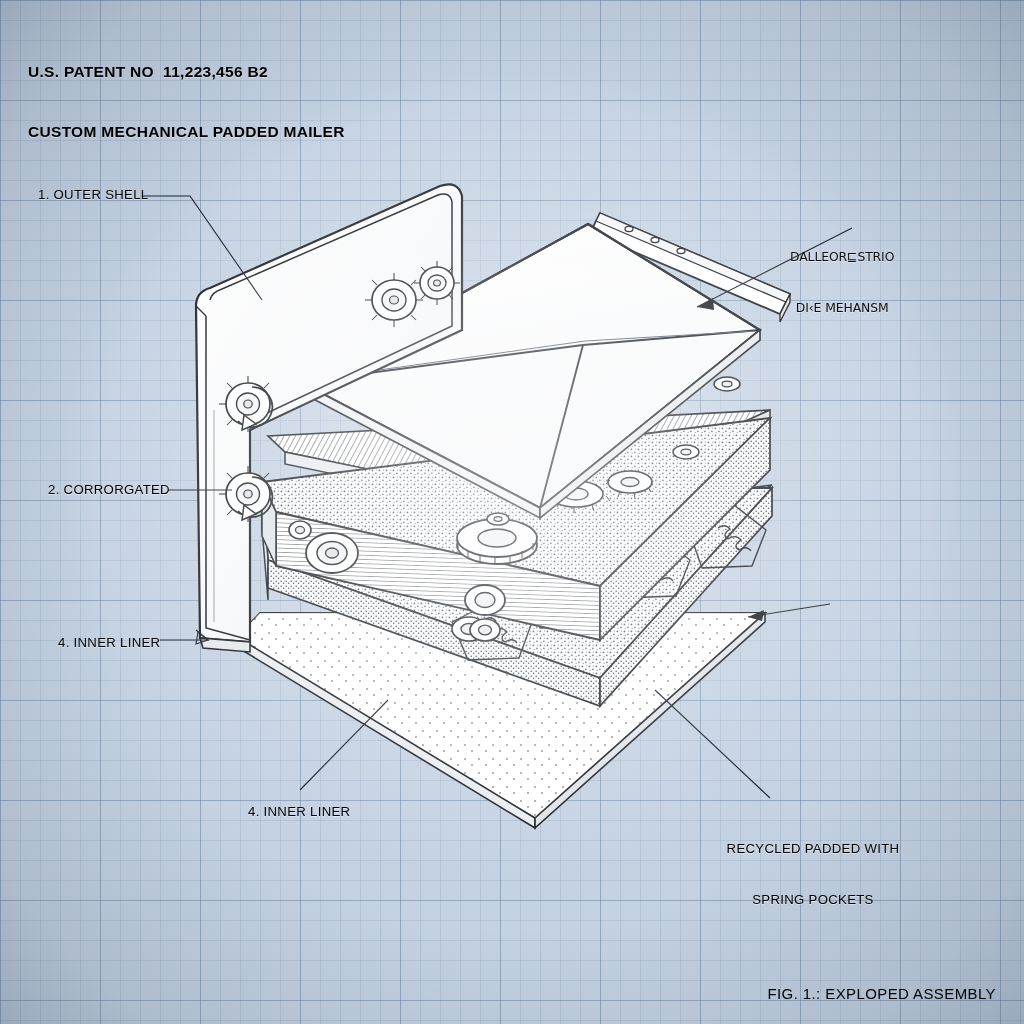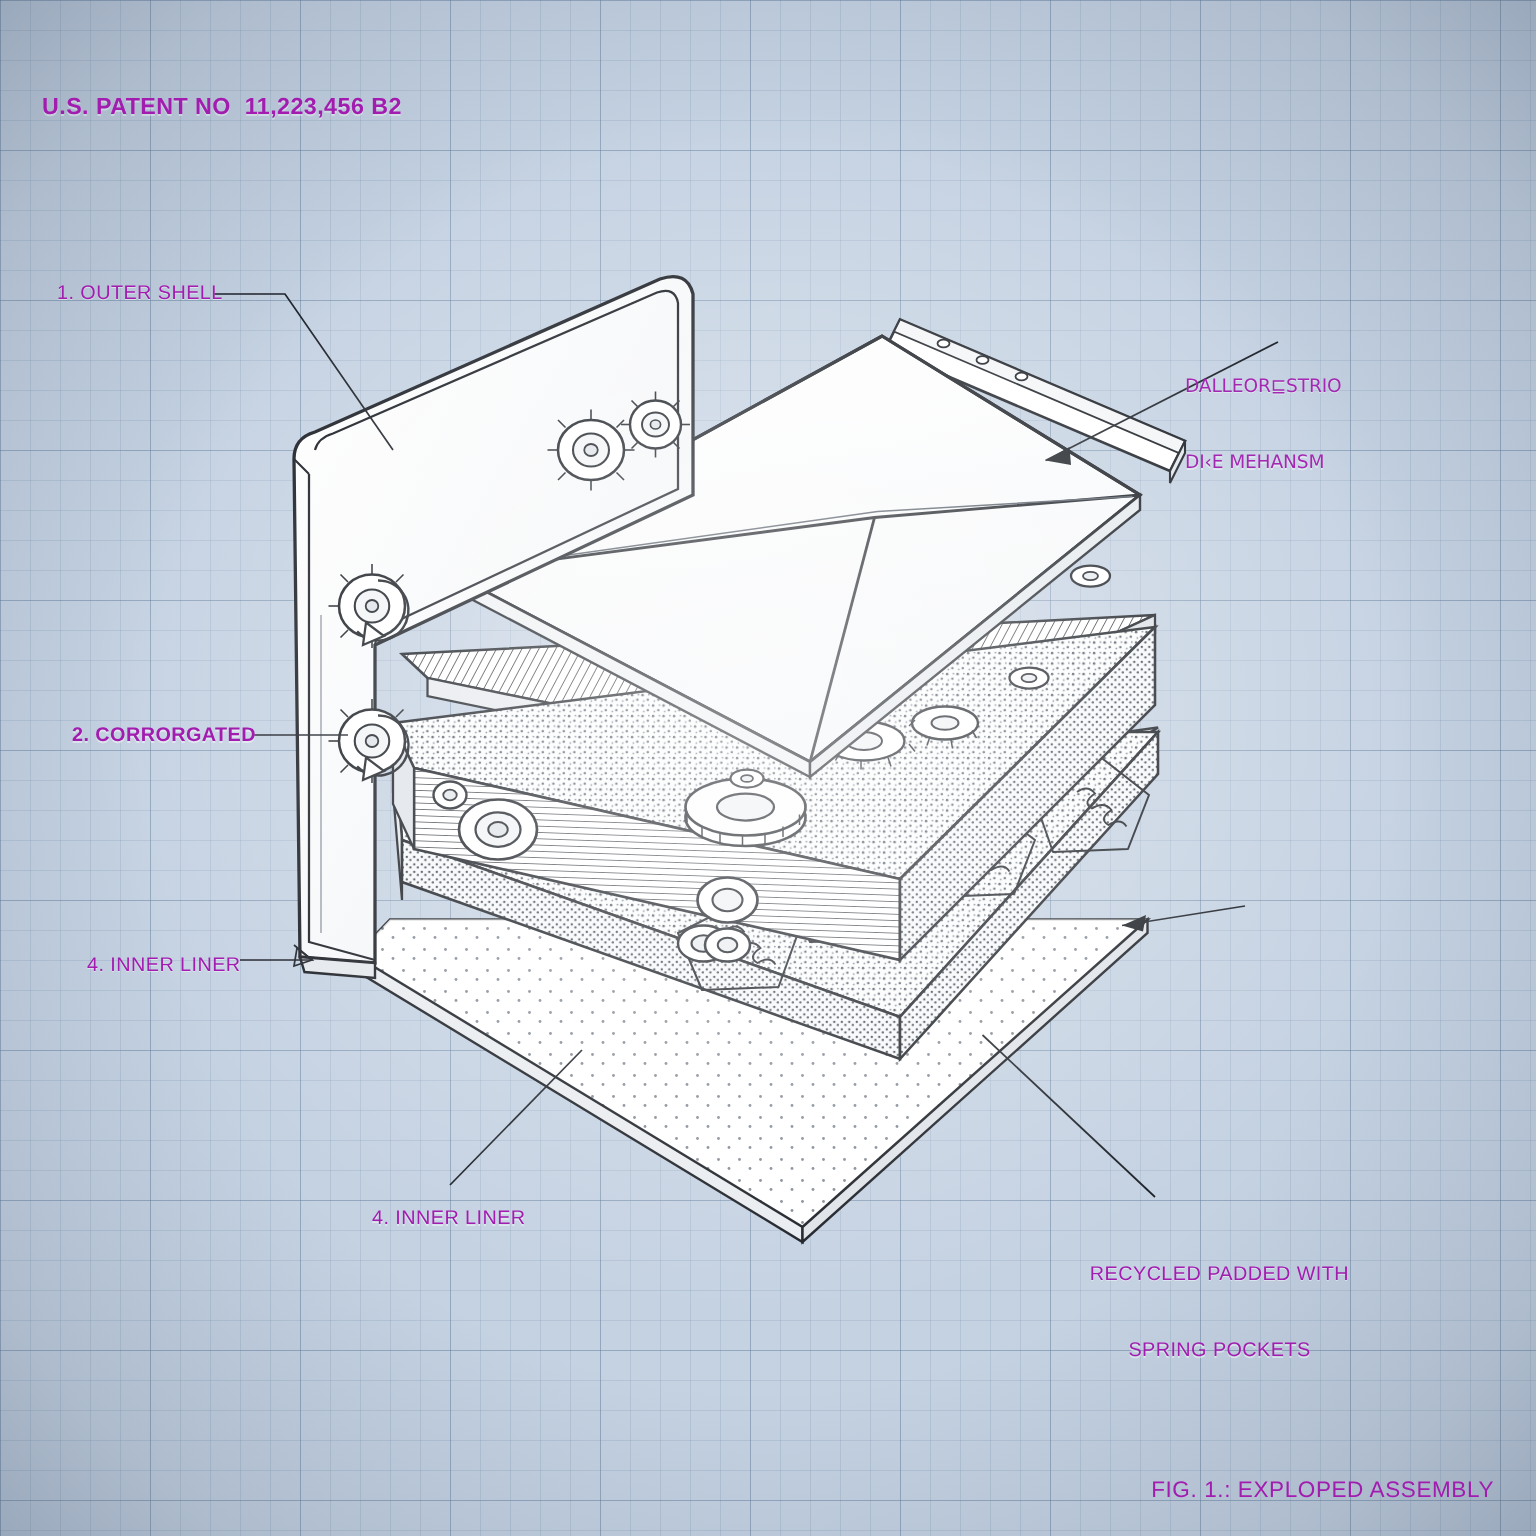--- a/index.html
+++ b/index.html
@@ -23,26 +23,26 @@
   .sheen{position:absolute;inset:0;
     background:
       radial-gradient(ellipse 62% 55% at 50% 46%, rgba(255,255,255,0.50) 0%, rgba(255,255,255,0.18) 45%, rgba(255,255,255,0) 72%);
     pointer-events:none;}
   .vignette{position:absolute;inset:0;
     background:
       radial-gradient(ellipse 78% 78% at 50% 50%, rgba(58,78,104,0) 52%, rgba(58,78,104,0.17) 78%, rgba(44,62,86,0.38) 100%);
     pointer-events:none;}
 
   
-  .txt{position:absolute;color:#a21caf;white-space:pre;letter-spacing:.3px;}
+  .txt{position:absolute;color:#000000;white-space:pre;letter-spacing:.3px;}
   .title{left:28px;top:22px;font-size:15.5px;line-height:20px;font-weight:600;
          text-shadow:0 1px 0 rgba(255,255,255,.35);}
   .title div{display:block;}
   .callout{font-size:13.2px;line-height:17px;font-weight:500;
-           text-shadow:0 1px 0 rgba(255,255,255,.45);}
+           text-shadow:0 1px 0 rgba(255,255,255,.45);text-align:center;}
   .c-right{text-align:center;}
   .fig{right:28px;bottom:22px;font-size:15px;font-weight:500;letter-spacing:.4px;}
   .garble{font-size:12.4px;line-height:17px;letter-spacing:-0.1px;
           font-family:"DejaVu Sans",sans-serif;opacity:.93;}
 
   svg.art{position:absolute;left:0;top:0;width:1024px;height:1024px;overflow:visible;}
   .ln{fill:none;stroke:#1a1e24;stroke-linejoin:round;stroke-linecap:round;}
   .lead{fill:none;stroke:#1c2128;stroke-width:1.15;}
 </style>
 </head>
@@ -307,25 +307,26 @@
       <path class="lead" d="M852,228 L697,307"></path>
       <path d="M697,307 L713,298 L714,310 Z" fill="#1a1e24" stroke="none"></path>
     </g>
   </svg>
 
   <div class="sheen"></div>
   <div class="vignette"></div>
 
   <div class="txt title">
     <div>U.S. PATENT NO  11,223,456 B2</div>
+    <div>CUSTOM MECHANICAL PADDED MAILER</div>
   </div>
 
   <div class="txt callout" style="left:38px;top:186px;">1. OUTER SHELL</div>
 
-  <div class="txt callout" style="left:48px;top:481px;font-weight:bold;">2. CORRORGATED</div>
+  <div class="txt callout" style="left:48px;top:481px;">2. CORRORGATED</div>
 
   <div class="txt callout" style="left:58px;top:634px;">4. INNER LINER</div>
 
   <div class="txt callout" style="left:248px;top:803px;">4. INNER LINER</div>
 
 
   <div class="txt callout c-right" style="left:713px;top:806px;width:200px;text-align:center;">
     <div>RECYCLED PADDED WITH</div>
     <div>SPRING POCKETS</div>
   </div>

